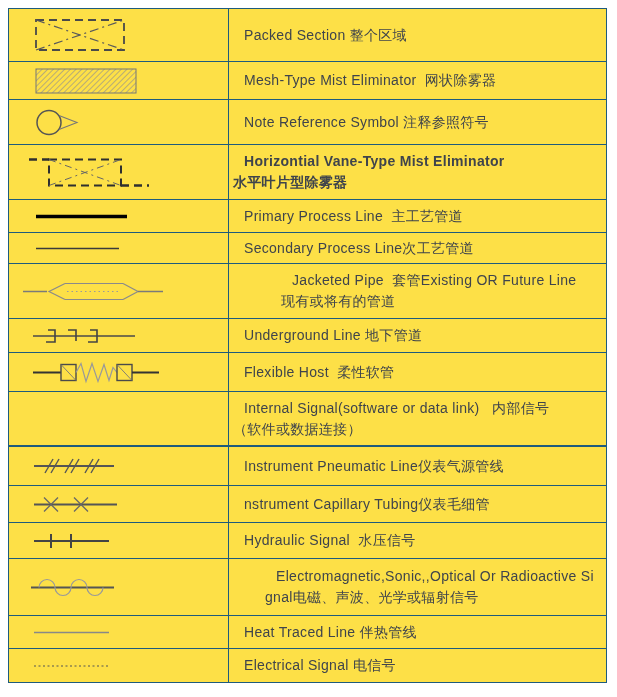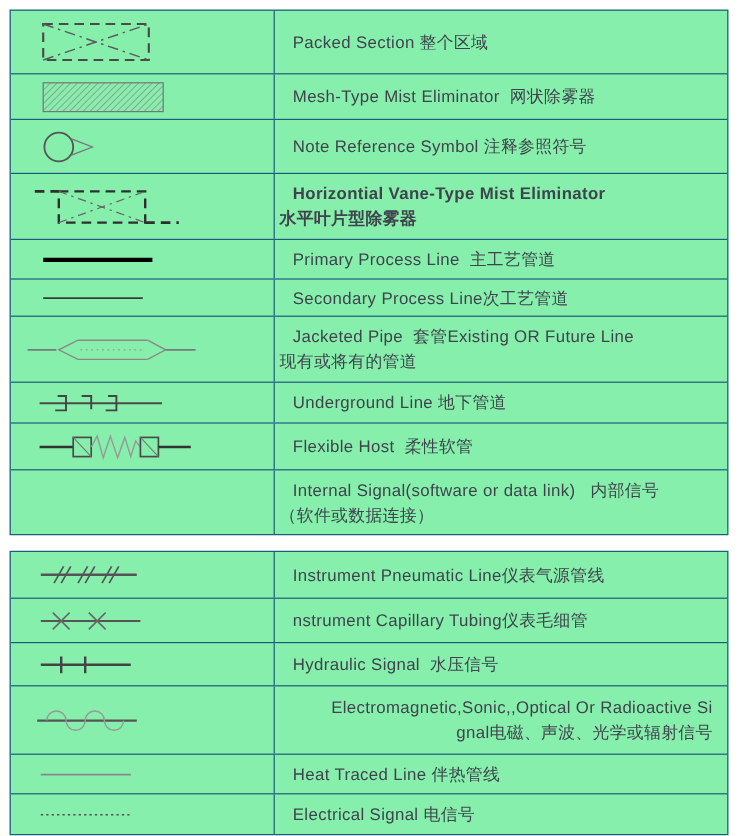--- a/index.html
+++ b/index.html
@@ -7,23 +7,23 @@
     width:617px;height:697px;
     font-family:"Liberation Sans","DejaVu Sans",sans-serif;
     color:#3f444c;
     position:relative;
   }
   .page{padding:8px 9px 0 8px;}
   .legend-table{
     width:599px;
     border:1px solid #1e5b7d;
     box-sizing:border-box;
-    background:#86efac;
-  }
-  .legend-table + .legend-table{margin-top:13px;text-align:right;}
+    background:#fde047;
+  }
+  .legend-table + .legend-table{}
   .row{
     display:flex;
     box-sizing:border-box;
     border-top:1px solid #1e5b7d;
   }
   .row:first-child{border-top:none;}
   .sym-cell{
     width:220px;
     box-sizing:border-box;
     border-right:1px solid #1e5b7d;
@@ -119,21 +119,21 @@
       <div class="row" style="height: 31px;">
         <div class="sym-cell">
           <svg width="219" height="31" viewBox="0 0 219 31">
             <line x1="27" y1="15.5" x2="110" y2="15.5" stroke="#3a3a3a" stroke-width="1.5"></line>
           </svg>
         </div>
         <div class="txt-cell">
           <div class="label">Secondary Process Line次工艺管道</div>
         </div>
       </div>
-      <div class="row" style="height: 55px;">
+      <div class="row" style="height: 55px; gap: 48px;">
         <div class="sym-cell">
           <svg width="219" height="55" viewBox="0 0 219 55">
             <line x1="14" y1="27.5" x2="38" y2="27.5" stroke="#7a7a7a" stroke-width="1.5"></line>
            <path d="M 56 19.5 L 40 27.5 L 56 35.5" fill="none" stroke="#8a8a8a" stroke-width="1.2"></path>
            <line x1="56" y1="19.5" x2="114" y2="19.5" stroke="#8a8a8a" stroke-width="1.2"></line>
            <line x1="56" y1="35.5" x2="114" y2="35.5" stroke="#8a8a8a" stroke-width="1.2"></line>
            <path d="M 114 19.5 L 129 27.5 L 114 35.5" fill="none" stroke="#8a8a8a" stroke-width="1.2"></path>
            <line x1="58" y1="27.5" x2="112" y2="27.5" stroke="#9a9a9a" stroke-width="1" stroke-dasharray="1.5 3"></line>
            <line x1="129" y1="27.5" x2="154" y2="27.5" stroke="#7a7a7a" stroke-width="1.5"></line>
           </svg>

